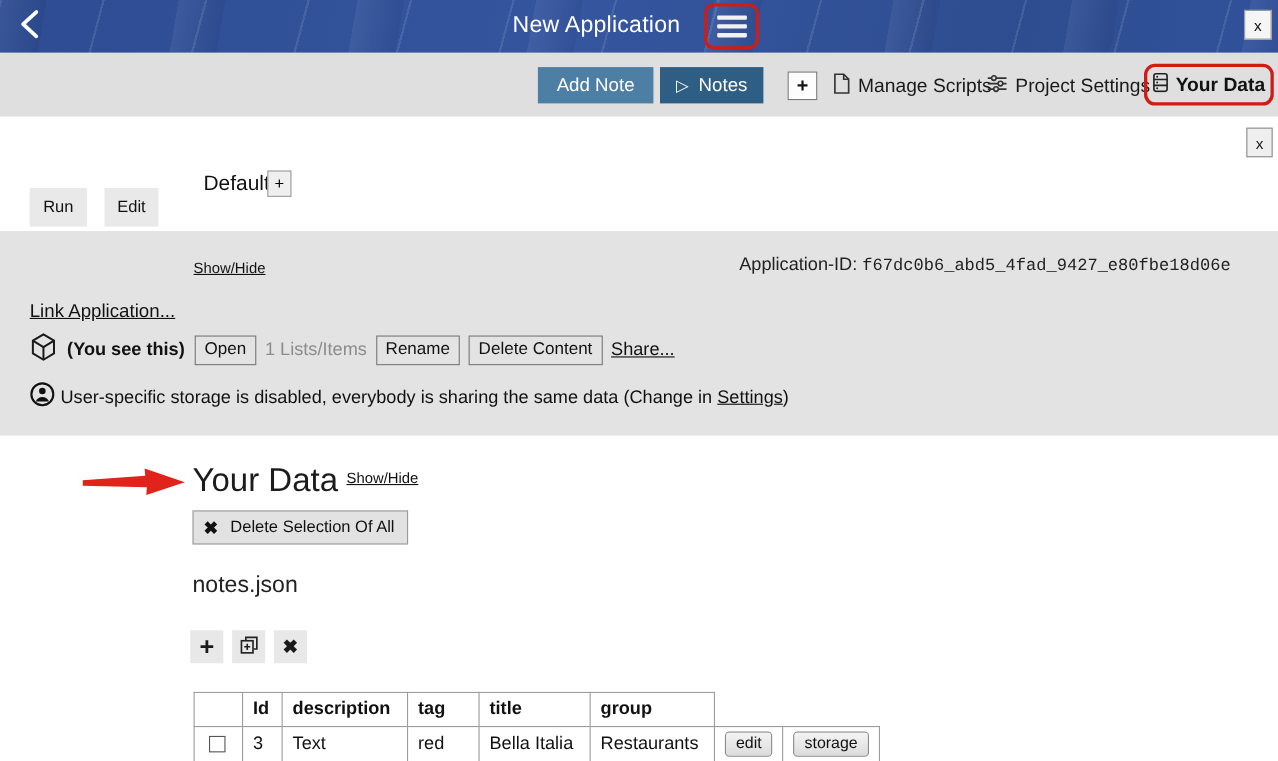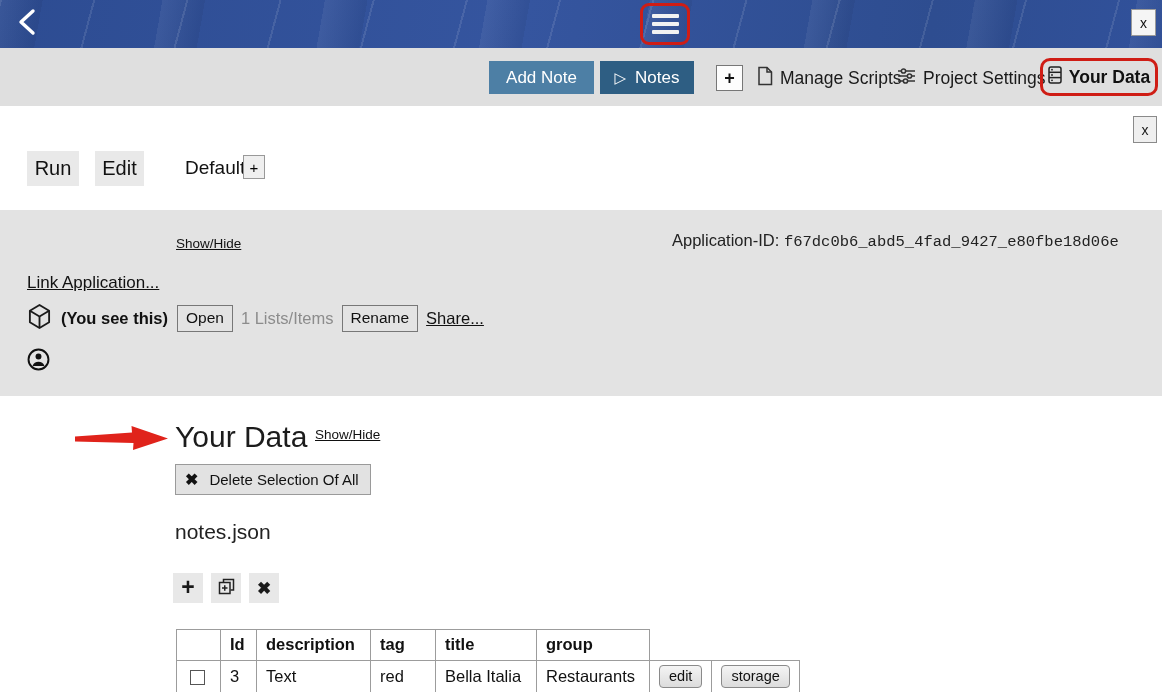--- a/index.html
+++ b/index.html
@@ -72,23 +72,24 @@
 
   
   .runbar-close {
     position:absolute; left:1133px; top:116px; width:24px; height:27px;
     background:#efefef; border:1px solid #8a8a8a;
     display:flex; align-items:center; justify-content:center; font-size:14px; cursor:pointer;
   }
   .btn-run  { position:absolute; left:27px; top:151px; width:52px; height:35px; }
   .btn-edit { position:absolute; left:95px; top:151px; width:49px; height:35px; }
   .plainbtn {
-    background:#e9e9e9; border:none; font-size:20px; color:#111;
-    display:flex; align-items:center; justify-content:center; cursor:pointer;
-    font-family:"Liberation Sans", sans-serif;
+    background:#e9e9e9; border:none; font-size:15px; color:#111;
+    display:flex; align-items:center; justify-content:center; cursor:pointer;
+    font-family:"Liberation Sans", sans-serif;
+    margin-top:20px;
   }
   .default-label { position:absolute; left:185px; top:157px; font-size:19px; color:#111; }
   .btn-default-plus {
     position:absolute; left:243px; top:155px; width:22px; height:24px;
     background:#efefef; border:1px solid #999; font-size:15px;
     display:flex; align-items:center; justify-content:center; cursor:pointer;
   }
 
   
   .data-stored {
@@ -170,20 +171,21 @@
 <div class="stage">
 
   <div class="app-header">
     <div class="back-btn">
       <span>
         <svg width="22" height="30" viewBox="0 0 22 30">
             <polyline points="17,4 5,15 17,26" fill="none" stroke="#ffffff" stroke-width="3.4" stroke-linecap="round" stroke-linejoin="round"></polyline>
           </svg>
       </span>
     </div>
+    <div class="header-title">New Application</div>
     <div class="menu-annot">
       <div class="hamburger">
         <div class="bar"></div>
           <div class="bar"></div>
           <div class="bar"></div>
       </div>
     </div>
     <div class="header-close">x</div>
   </div>
 
@@ -253,30 +255,32 @@
               <path d="M13 2 L23 8 V20 L13 26 L3 20 V8 Z"></path>
               <path d="M3 8 L13 14 L23 8"></path>
               <path d="M13 14 V26"></path>
             </g>
           </svg>
       </span>
       <span class="ds-bold">(You see this)</span>
       <button class="ds-btn">Open</button>
       <span class="ds-gray">1 Lists/Items</span>
       <button class="ds-btn">Rename</button>
+      <button class="ds-btn">Delete Content</button>
       <a class="ds-share">Share...</a>
     </div>
     <div class="ds-notice">
       <span>
         <svg width="23" height="23" viewBox="0 0 24 24">
             <circle cx="12" cy="12" r="10.4" fill="none" stroke="#111" stroke-width="2"></circle>
             <circle cx="12" cy="8.8" r="3.1" fill="#111"></circle>
             <path d="M5.8 18.8 a6.6 6.6 0 0 1 12.4 0 z" fill="#111"></path>
           </svg>
       </span>
+      <span class="txt"><span>User-specific storage is disabled, everybody is sharing the same data (Change in </span><span class="lnk">Settings</span><span>)</span></span>
     </div>
   </div>
 
   <div class="yd-arrow">
     <svg width="94" height="30" viewBox="0 0 94 30">
         <polygon points="0,13.5 57,9.5 56.5,3 93,15.5 58,27 58.5,20 0,18.5" fill="#e0231b"></polygon>
       </svg>
   </div>
   <div class="yd-title">Your Data</div>
   <a class="yd-showhide">Show/Hide</a>

